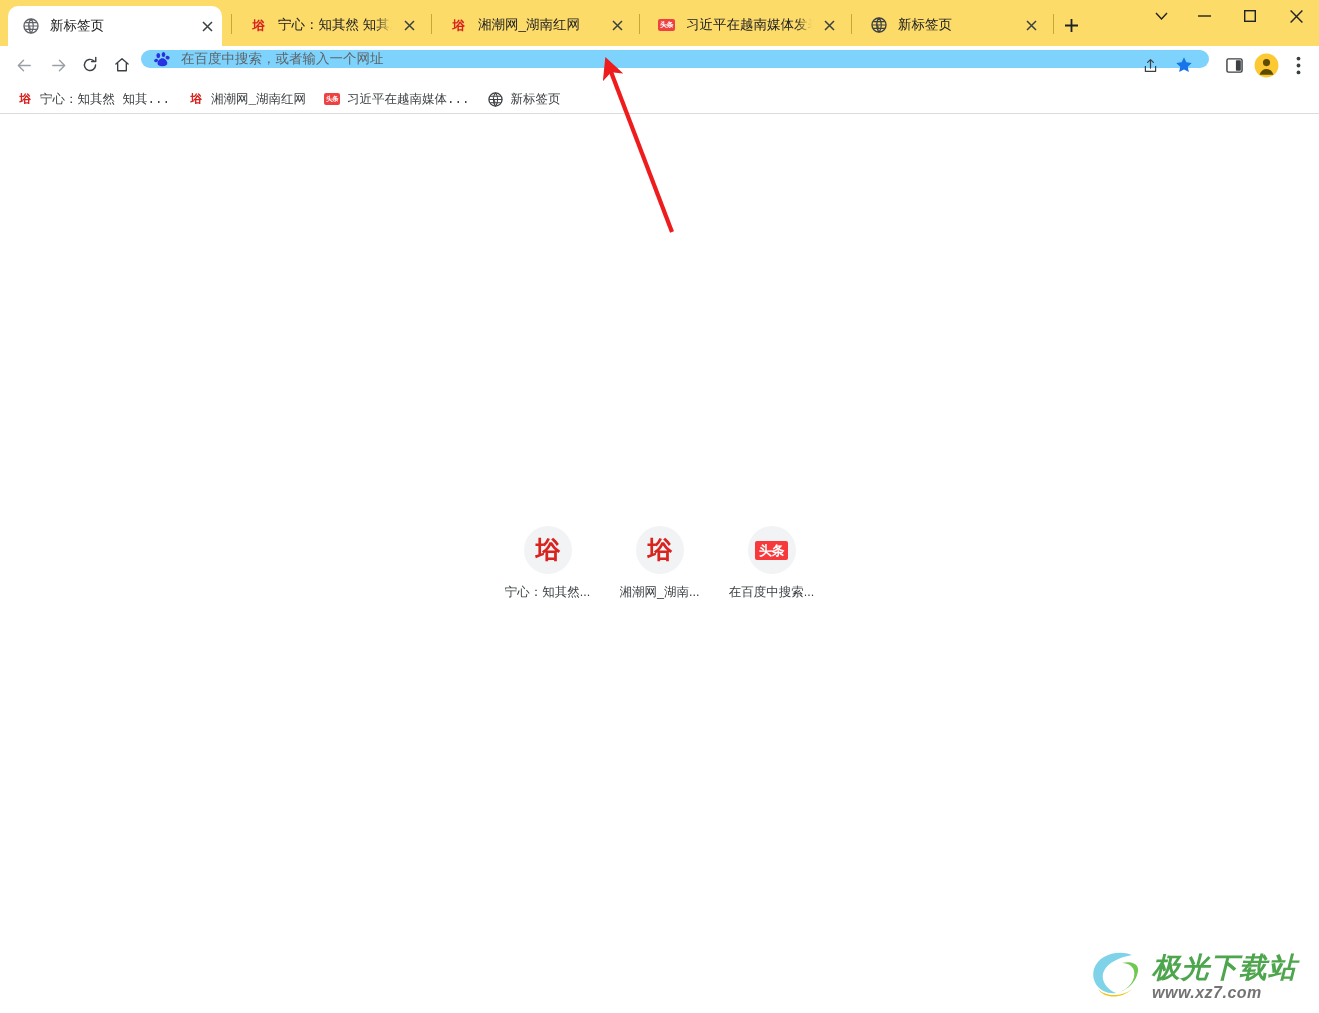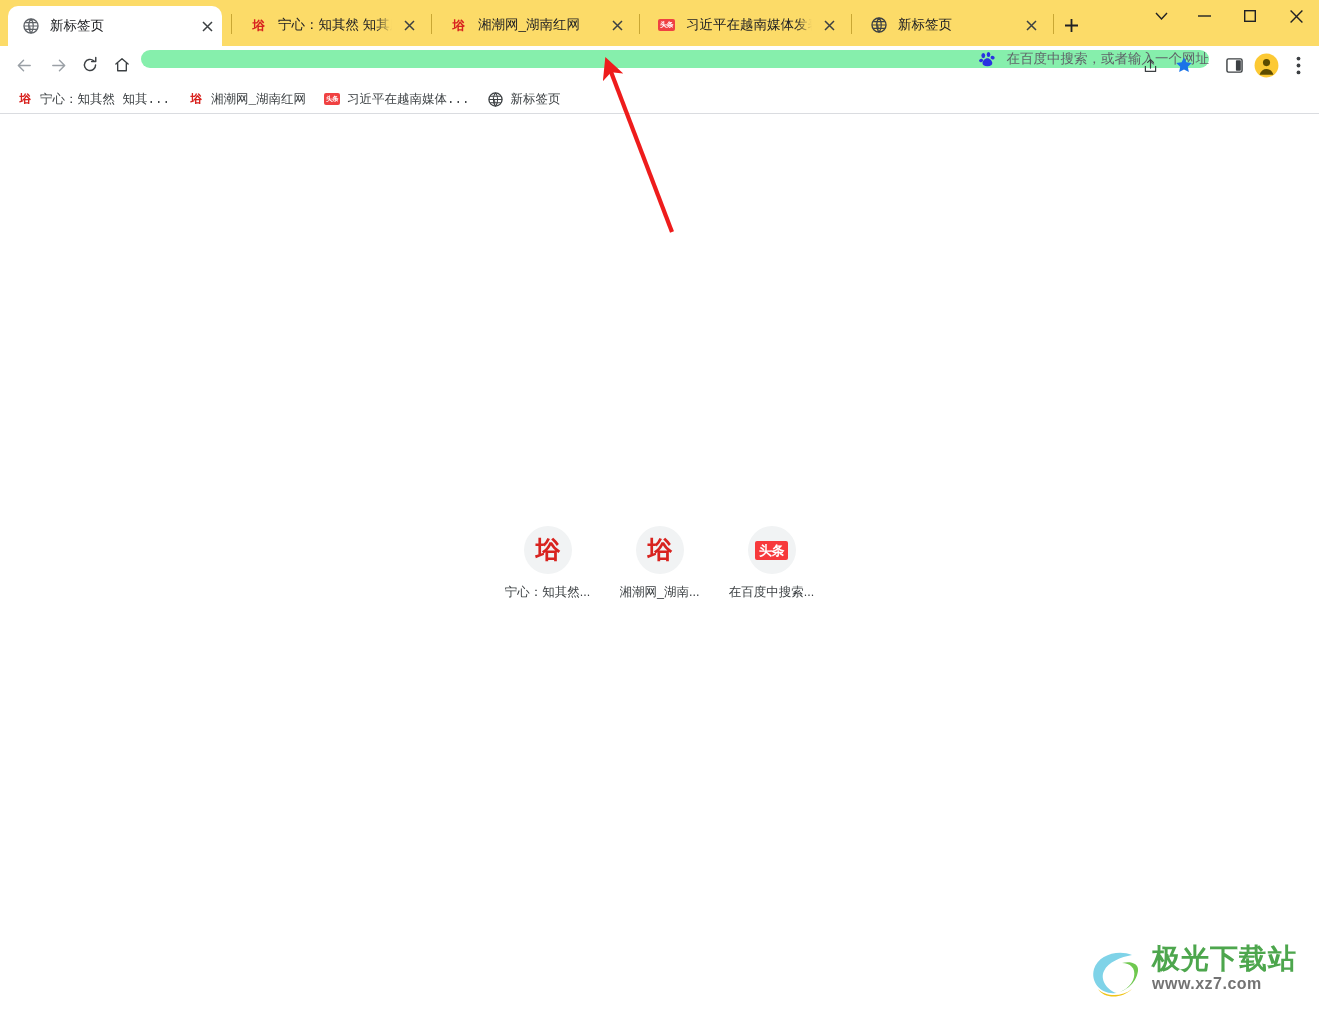--- a/index.html
+++ b/index.html
@@ -91,26 +91,25 @@
   .tb-icon {
     width: 30px; height: 30px;
     display: flex; align-items: center; justify-content: center;
     border-radius: 50%;
     cursor: pointer;
     flex: 0 0 30px;
   }
   .omnibox {
     position: absolute; left: 141px; top: 50px;
     width: 1068px; height: 18px;
-    background: #86efac;
+    background: #7dd3fc;
     border-radius: 15px;
     display: flex; align-items: center;
     padding-left: 12px;
     cursor: text;
-    justify-content: flex-end;
   }
   .omnibox-icon {
     width: 18px; height: 18px;
     flex: 0 0 18px;
     margin-right: 10px;
     display: flex; align-items: center; justify-content: center;
   }
   .omnibox-text {
     font-size: 13.5px;
     color: #5f6368;
@@ -221,22 +220,23 @@
   .arrow-svg {
     position: absolute; left: 0; top: 0;
     width: 1319px; height: 1013px;
     pointer-events: none;
   }
 
   
   .watermark {
     position: absolute;
     right: 22px; bottom: 12px;
-    display: flex; align-items: flex-start;
+    display: flex; align-items: flex-end;
     gap: 6px;
+    font-style: italic;
   }
   .wm-text {
     display: flex; flex-direction: column; align-items: flex-start;
     line-height: 1;
   }
   .wm-title {
     font-size: 28px; font-weight: bold;
     color: #4da64d;
     letter-spacing: 1px;
   }

